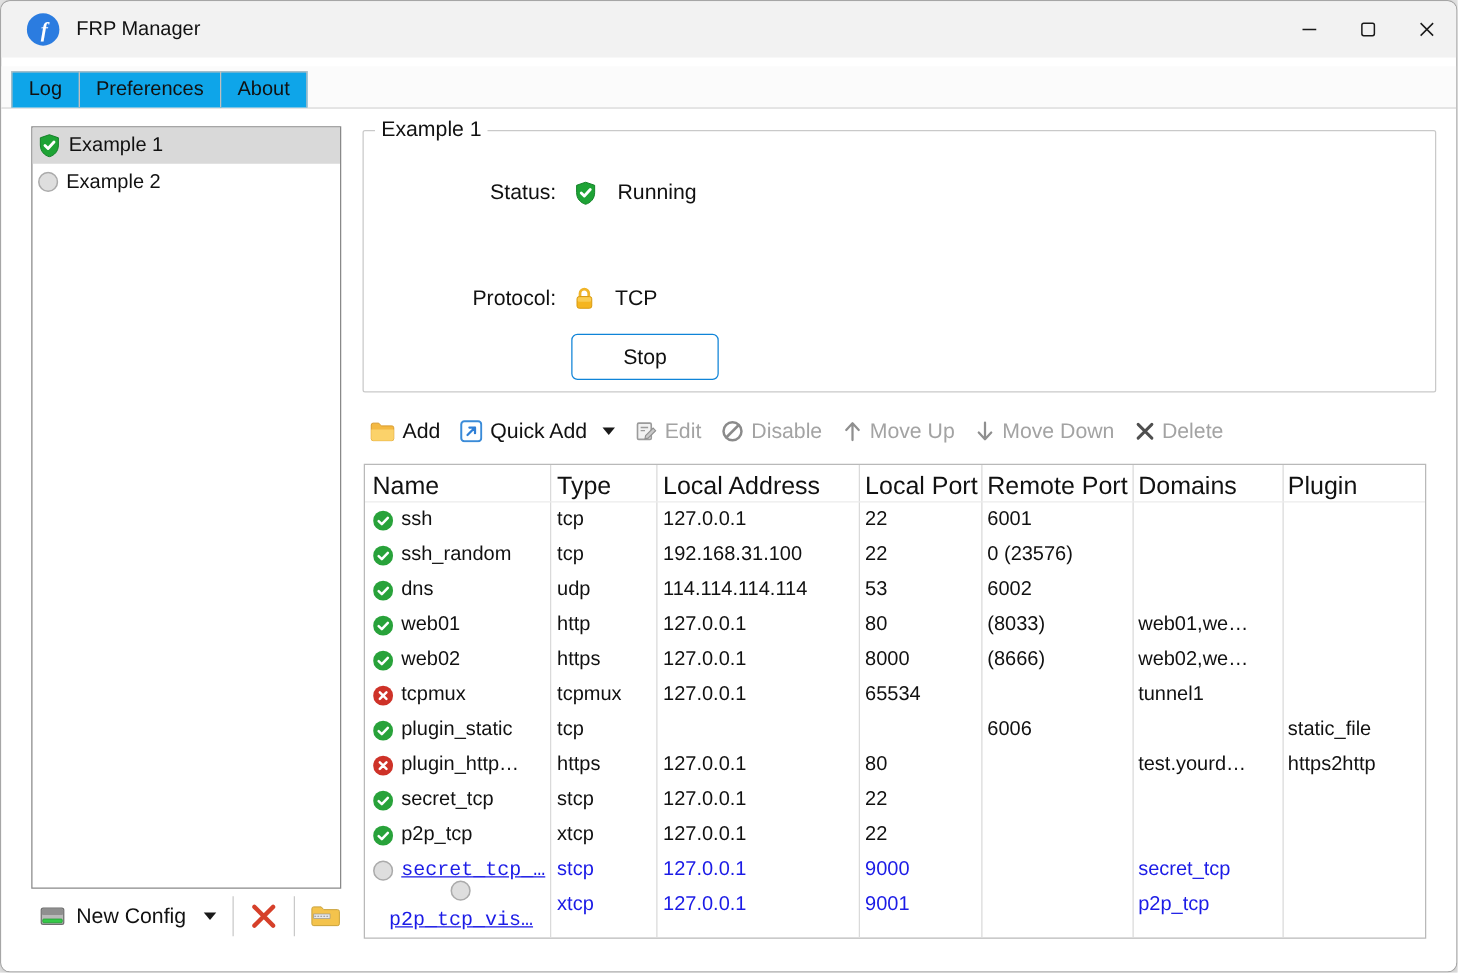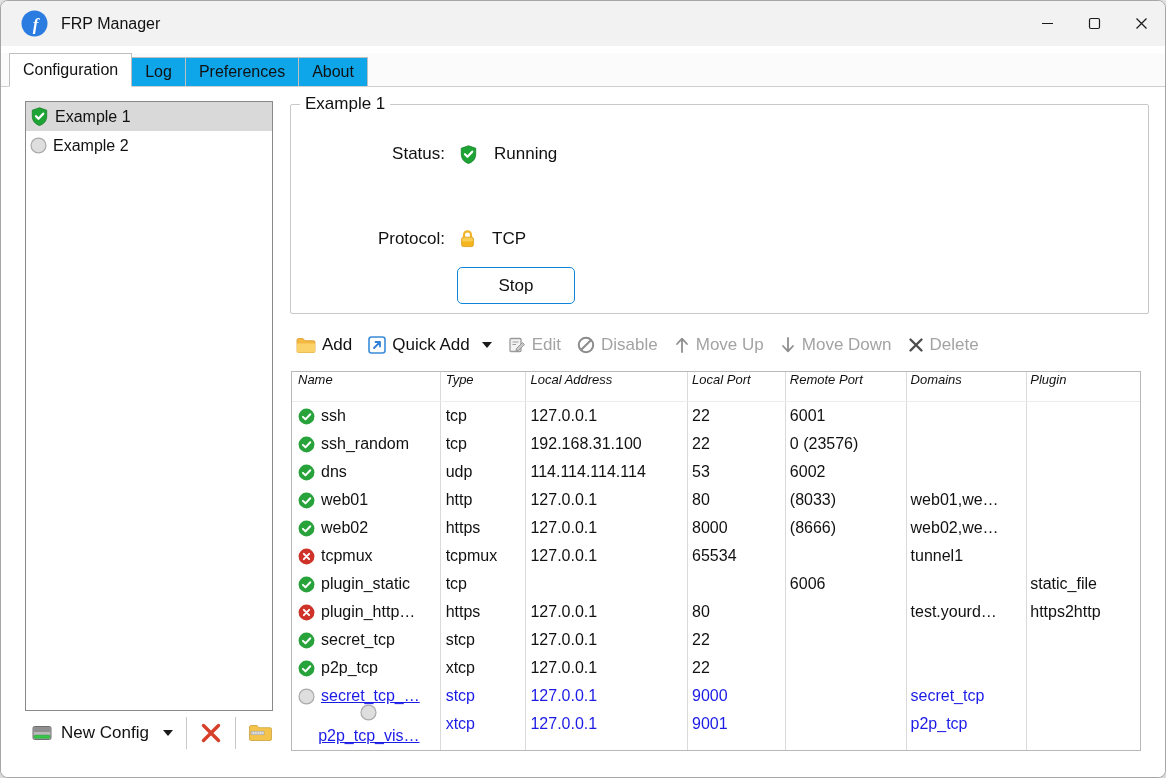--- a/index.html
+++ b/index.html
@@ -54,29 +54,29 @@
   
   .proxy-toolbar { position:absolute; left:295px; top:243px; height:30px; display:flex; align-items:center;
                    gap:16px; font-size:17px; }
   .pt-btn { display:flex; align-items:center; gap:6px; background:transparent; border:none; font-family:inherit;
             font-size:17px; padding:0; color:#111; }
   .pt-btn.disabled .label { color:#a3a3a3; }
 
   
   .ptable { position:absolute; left:290px; top:284px; width:850px; height:380px; border:1px solid #b9b9b9;
             box-sizing:border-box; background:#fff; overflow:hidden; }
-  .thead { display:flex; height:29px; align-items:flex-start; font-size:13px; border-bottom:1px solid #ececec;
-           position:relative; z-index:2;font-style:italic; }
+  .thead { display:flex; height:29px; align-items:flex-end; font-size:20px; border-bottom:1px solid #ececec;
+           position:relative; z-index:2; }
   .th { padding-left:6px; box-sizing:border-box; white-space:nowrap; overflow:hidden; }
   .tbody { position:relative; z-index:2; }
   .trow { display:flex; height:28px; align-items:center; font-size:16px; }
   .td { padding-left:6px; box-sizing:border-box; white-space:nowrap; overflow:hidden; }
   .name-td { display:flex; align-items:center; gap:6px; }
   .link-row { color:#1b1be6; }
-  .link-row .name-text { text-decoration:underline; }
+  .link-row .name-text { text-decoration:underline;font-family:Liberation Mono, monospace; }
   .grid-lines { position:absolute; top:0; bottom:0; left:0; right:0; z-index:1; }
   .grid-lines div { position:absolute; top:0; bottom:0; width:1px; background:#dadada; }
 </style>
 </head>
 <body>
 
 <div id="window">
 
   <div class="titlebar">
     <span class="app-icon">
@@ -105,21 +105,20 @@
           <span class="icon">
             <svg width="13" height="13" viewBox="0 0 13 13">
               <path d="M1.5 1.5 L11.5 11.5 M11.5 1.5 L1.5 11.5" stroke="#1a1a1a" stroke-width="1.2"></path>
             </svg>
           </span>
         </div>
     </div>
   </div>
 
   <div class="tabbar">
-      <div class="tab active">Configuration</div>
       <div class="tab">Log</div>
       <div class="tab">Preferences</div>
       <div class="tab">About</div>
     </div>
 
   <div class="content">
 
     <div class="config-list">
         <div class="list-item selected">
           <span class="icon">

